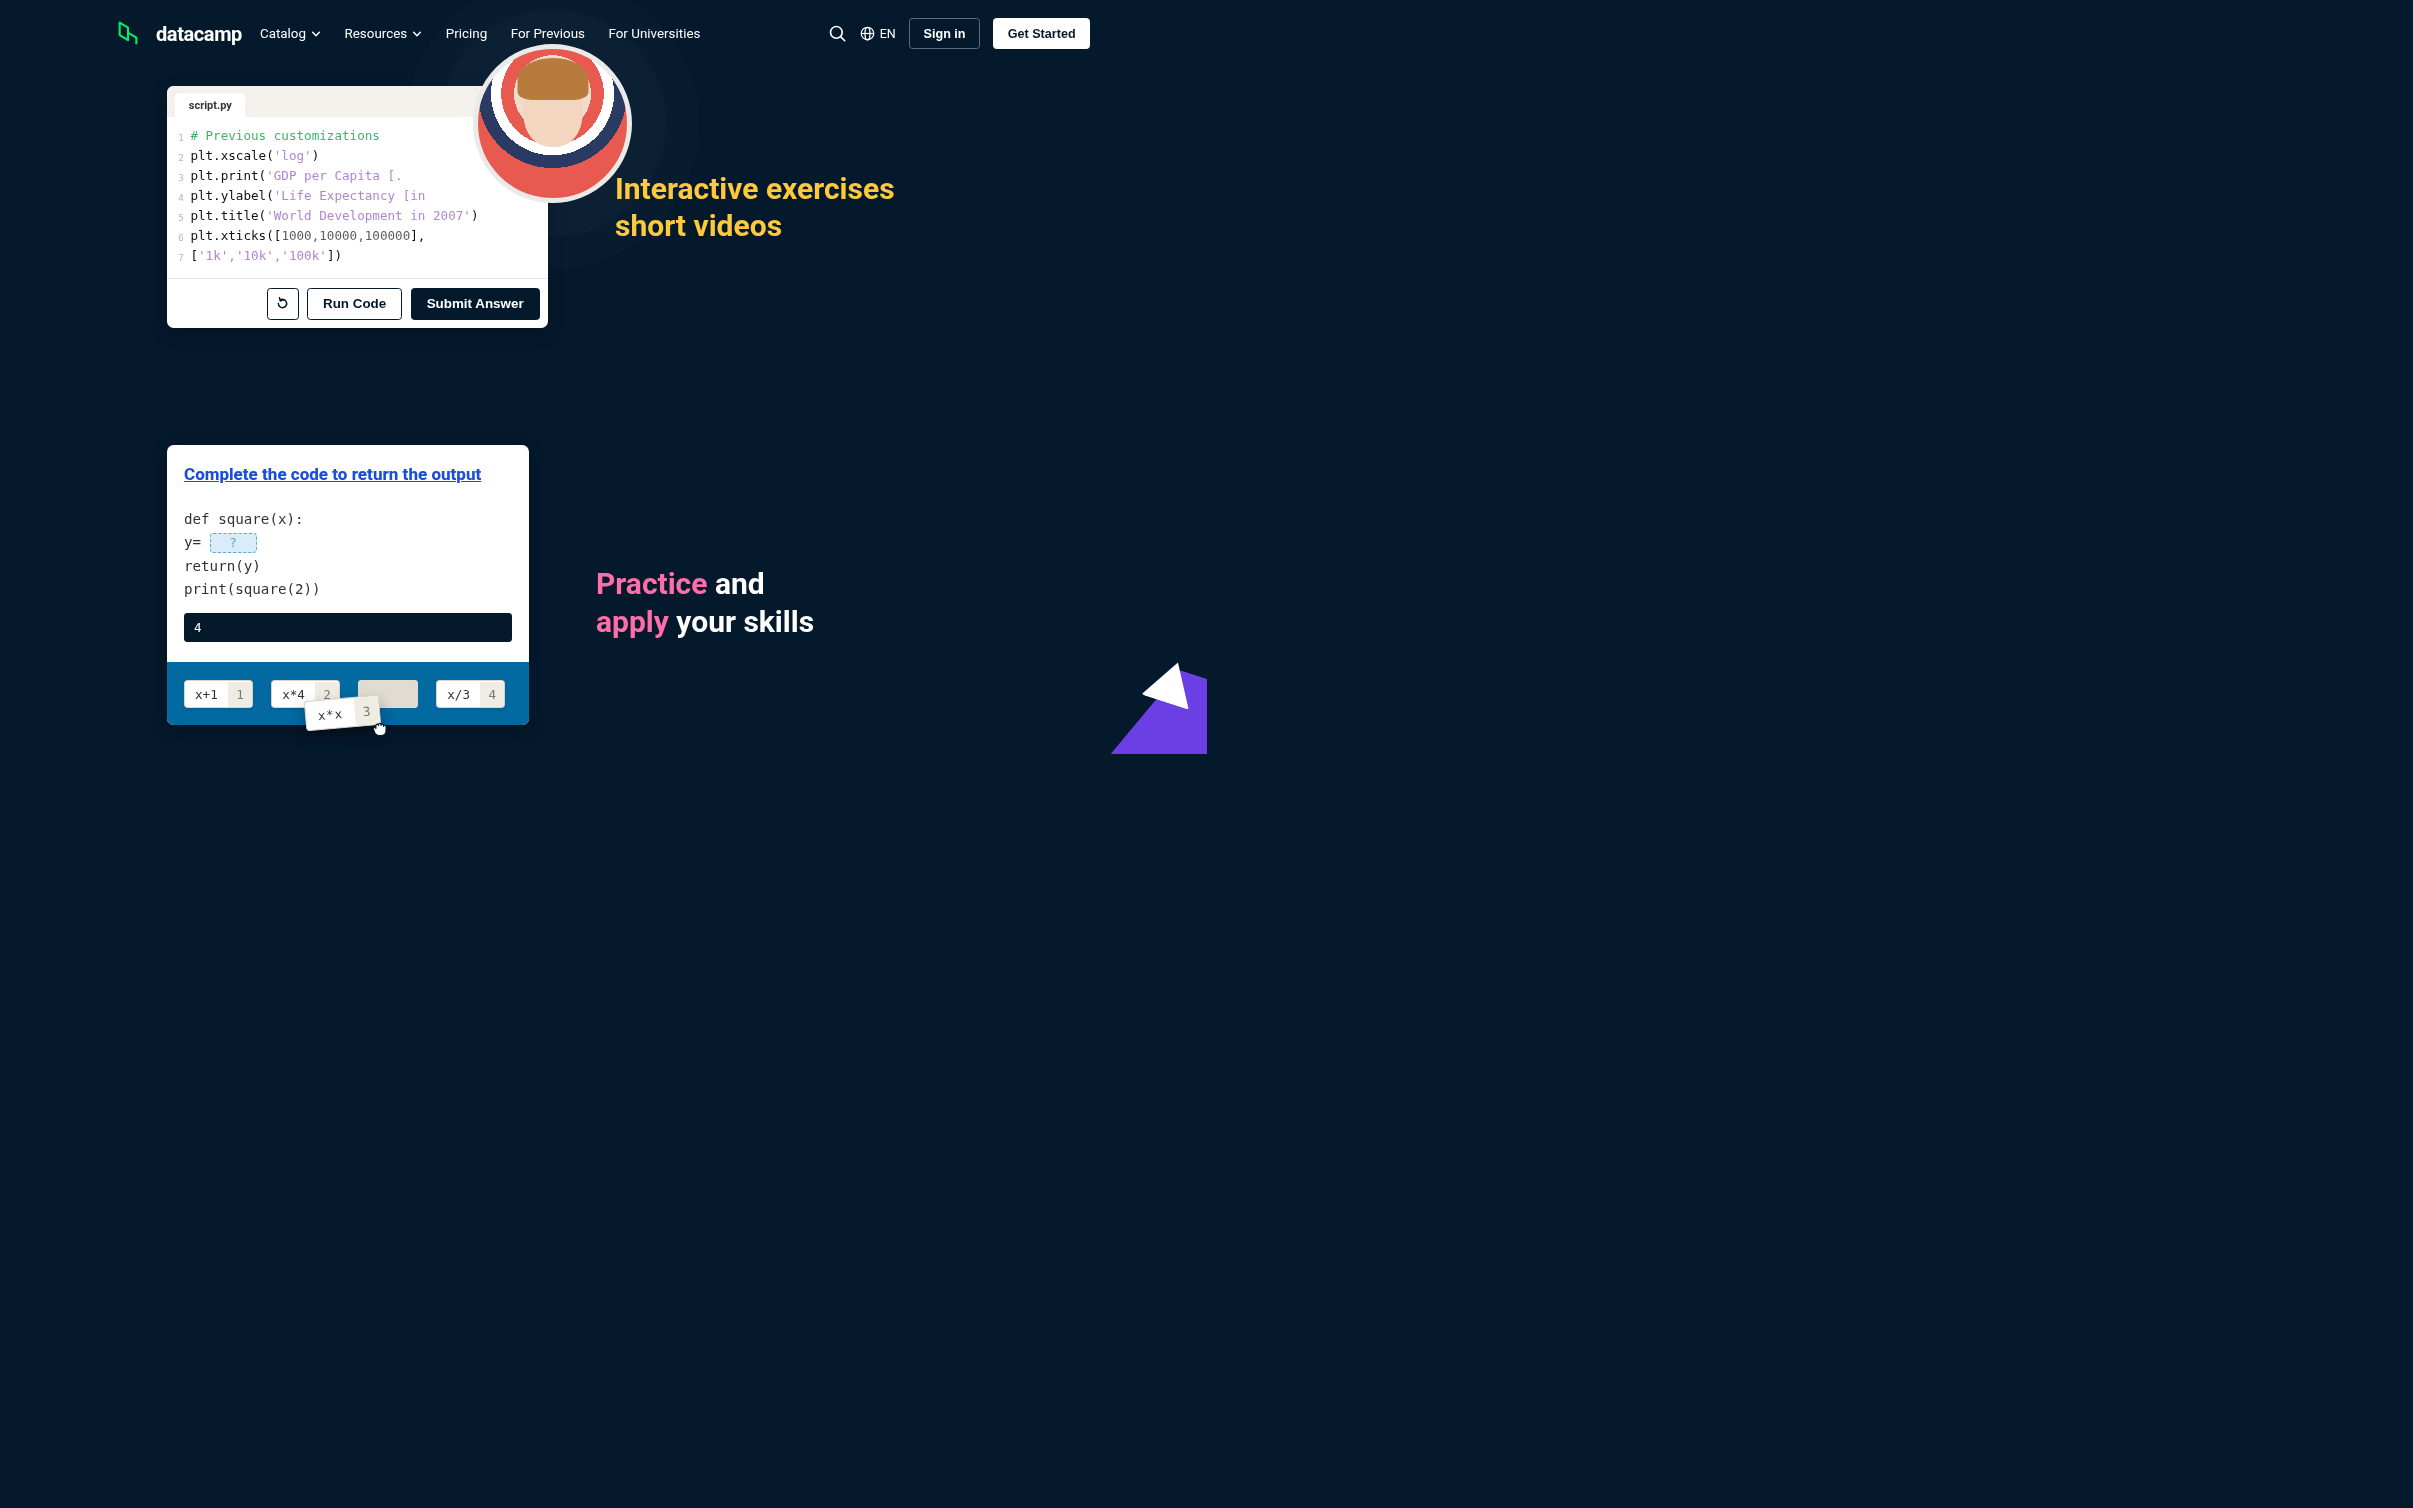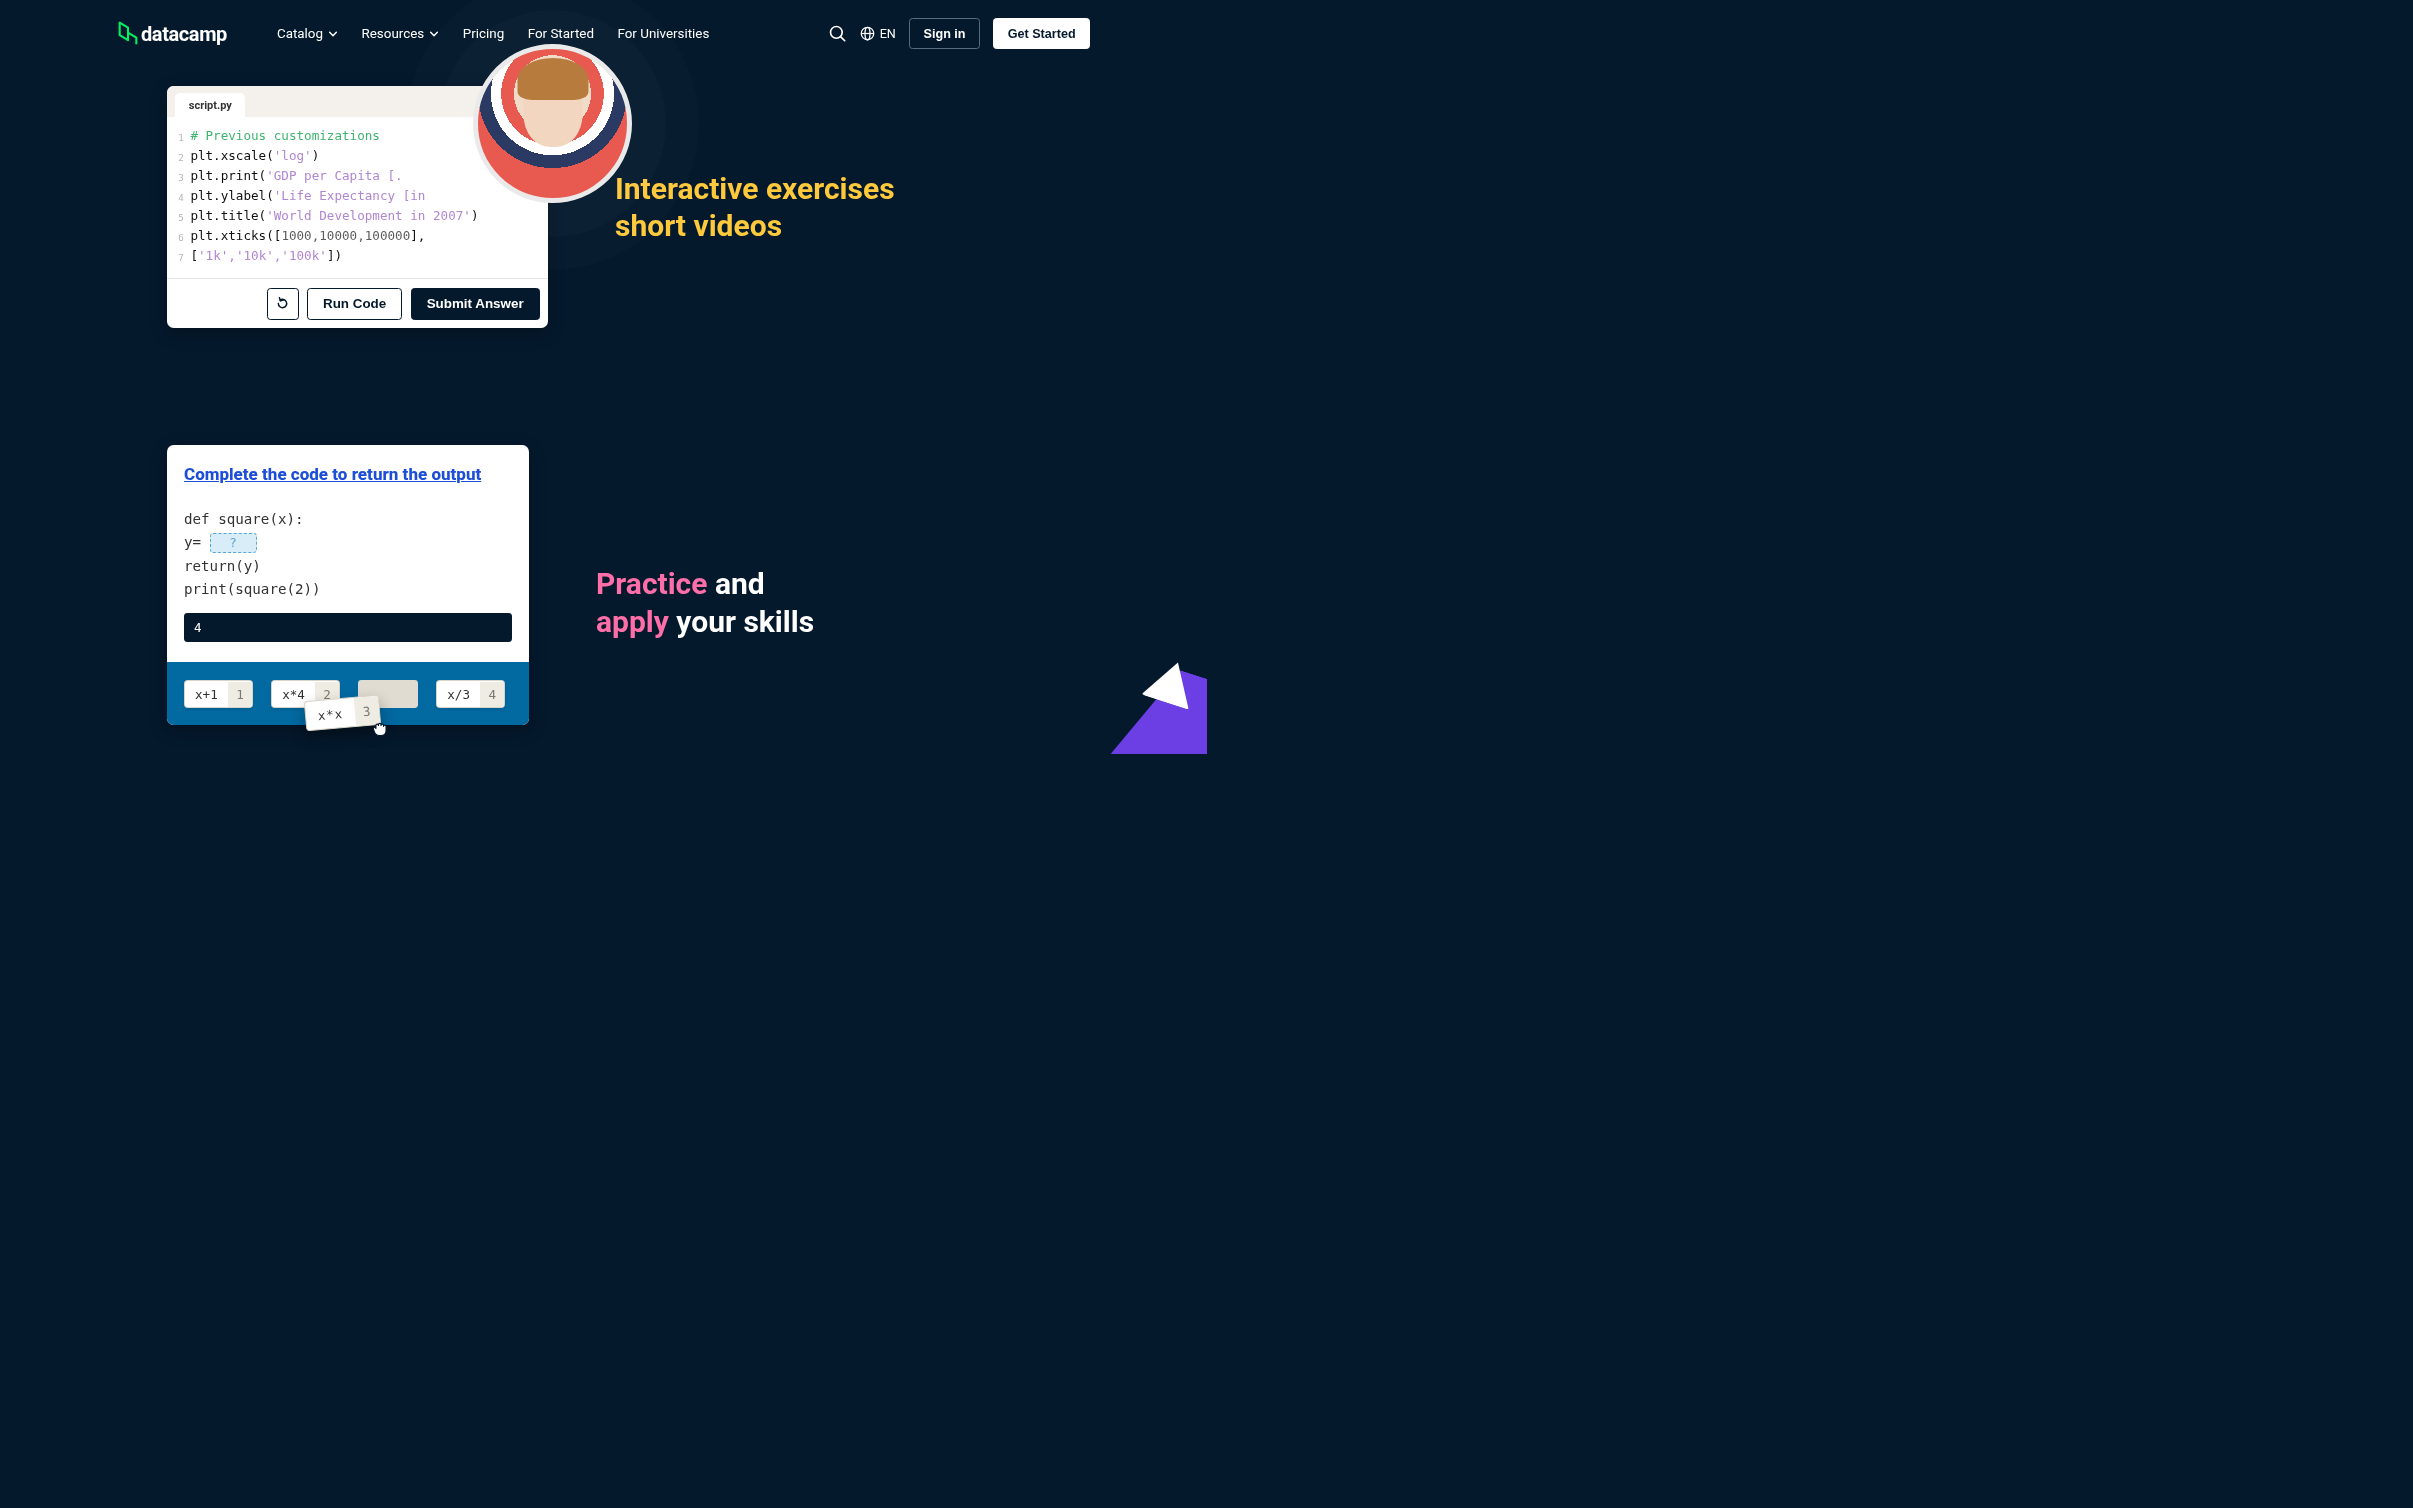--- a/index.html
+++ b/index.html
@@ -15,22 +15,22 @@
   
   .header {
     display: flex;
     align-items: center;
     padding: 15px 117px 0 117px;
     height: 52px;
   }
   .logo {
     display: flex;
     align-items: center;
-    gap: 2px;
-    margin-right: 50px;
+    gap: 17px;
+    margin-right: 18px;
   }
   .logo-mark svg { display: block; }
   .logo-text {
     font-size: 20px;
     font-weight: 700;
     letter-spacing: -0.4px;
     color: #fff;
   }
   .nav {
     display: flex;
@@ -355,21 +355,21 @@
     <div class="nav-item">
       <span>Resources</span>
       <svg class="chev" viewBox="0 0 12 12">
           <path d="M2 4l4 4 4-4" stroke="#fff" stroke-width="1.8" fill="none" stroke-linecap="round"></path>
         </svg>
     </div>
     <div class="nav-item">
       <span>Pricing</span>
     </div>
     <div class="nav-item">
-      <span>For Started</span>
+      <span>For Previous</span>
     </div>
     <div class="nav-item">
       <span>For Universities</span>
     </div>
   </div>
 
   <div class="spacer"></div>
 
   <div class="right-cluster">
     <div class="icon-btn">

